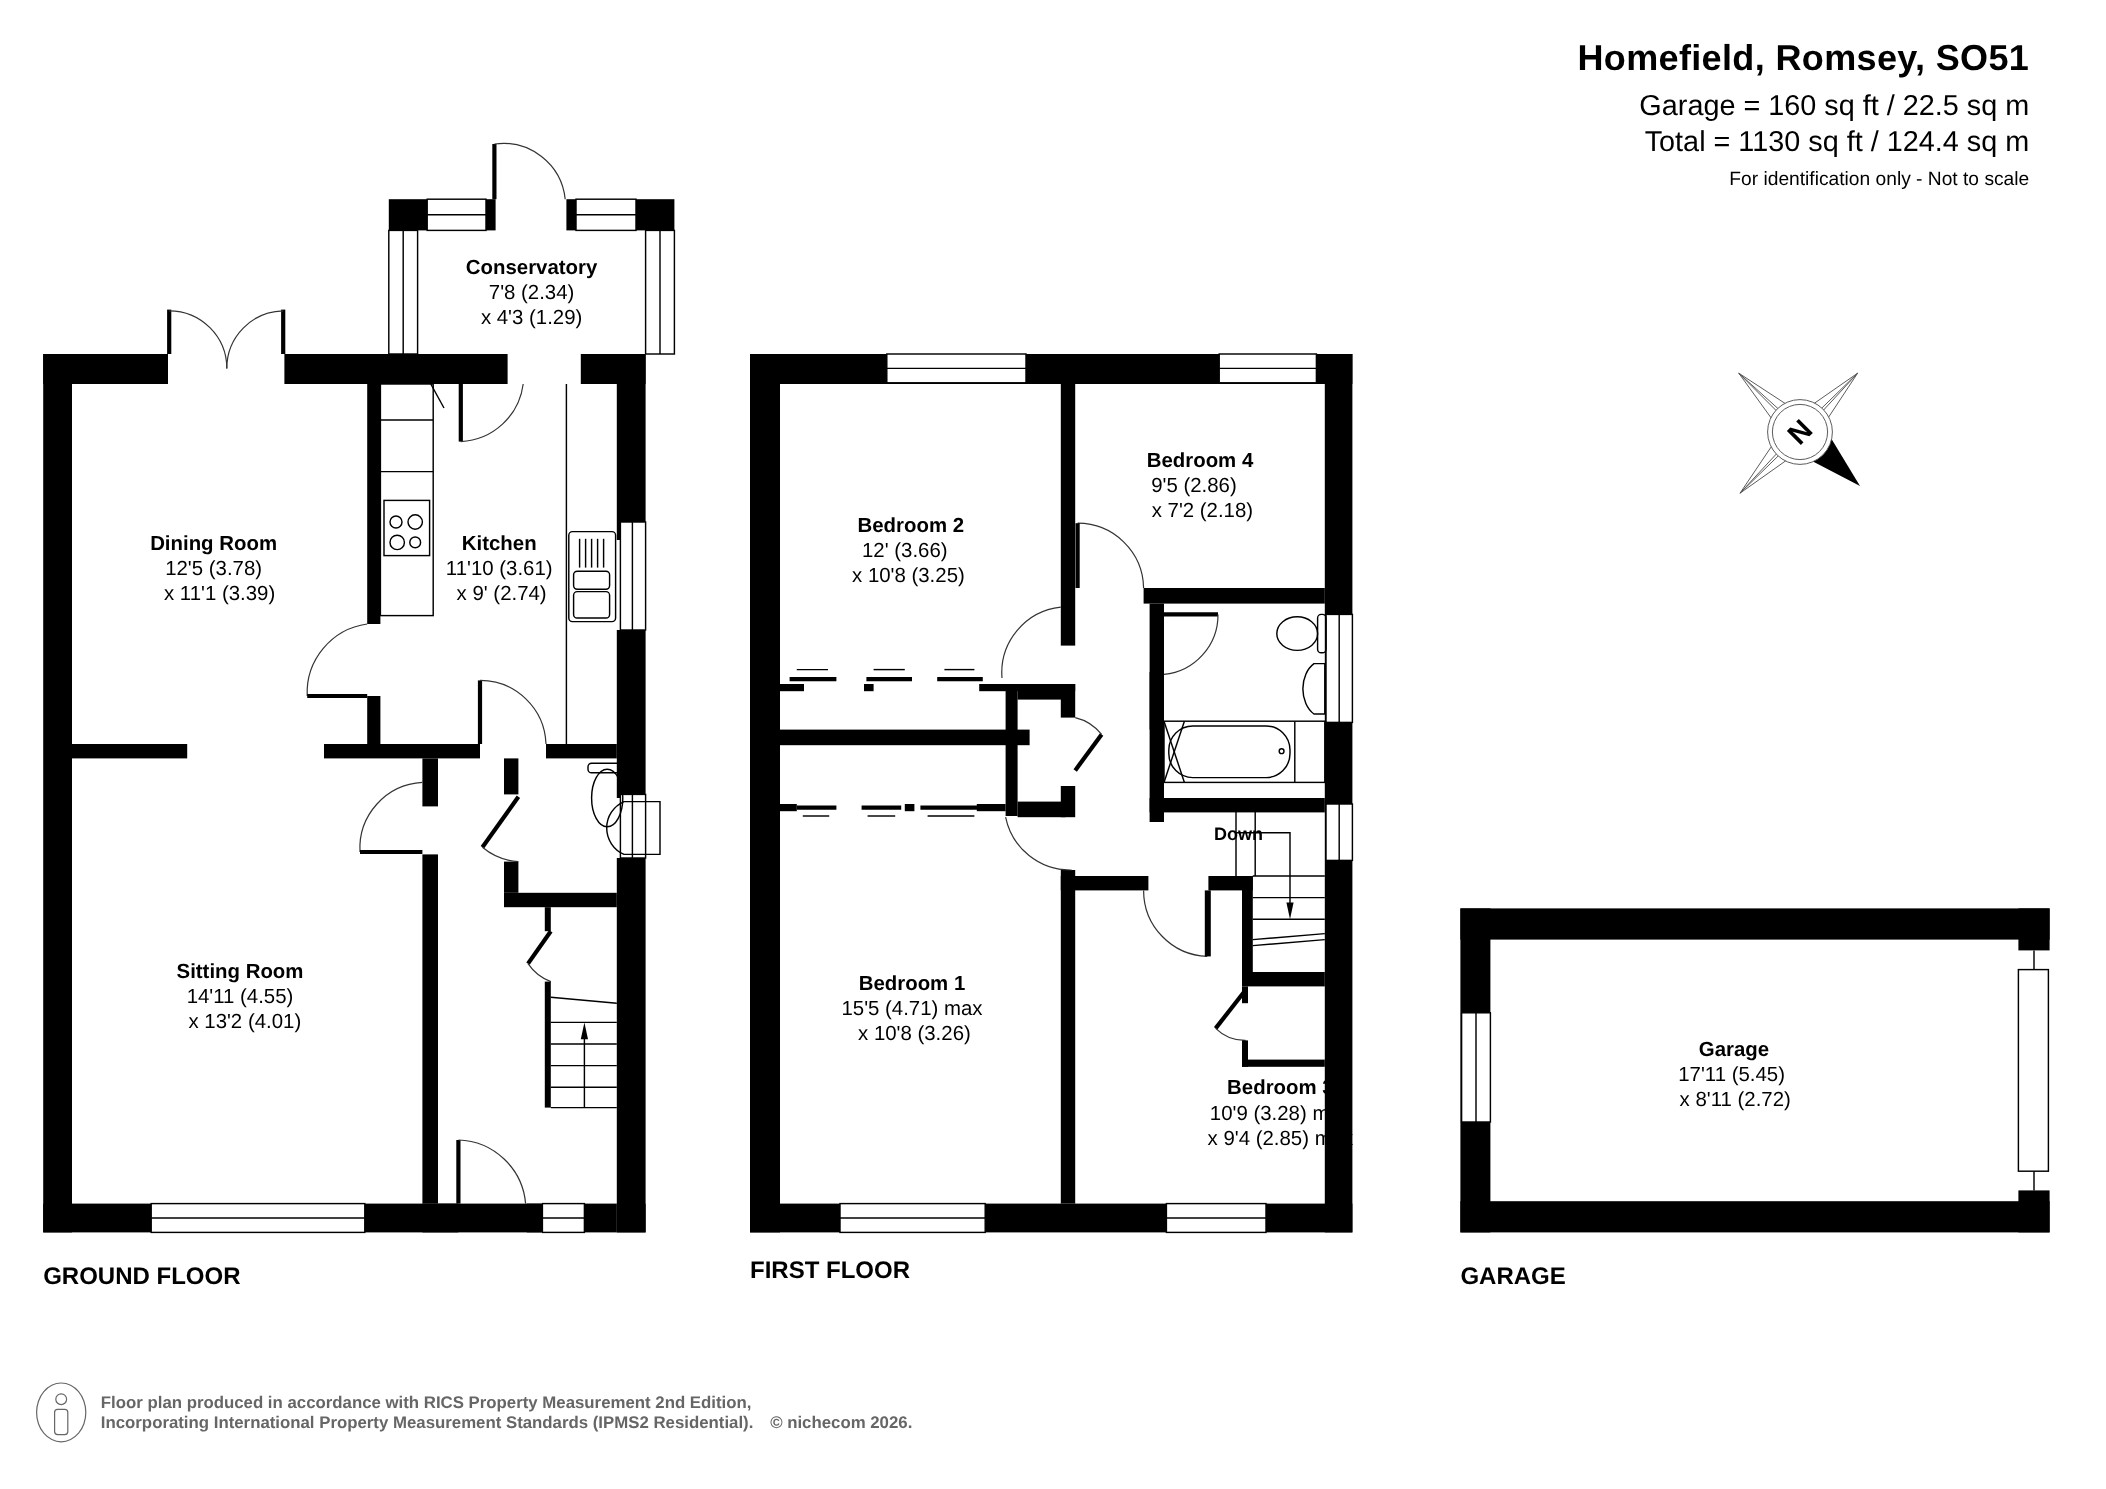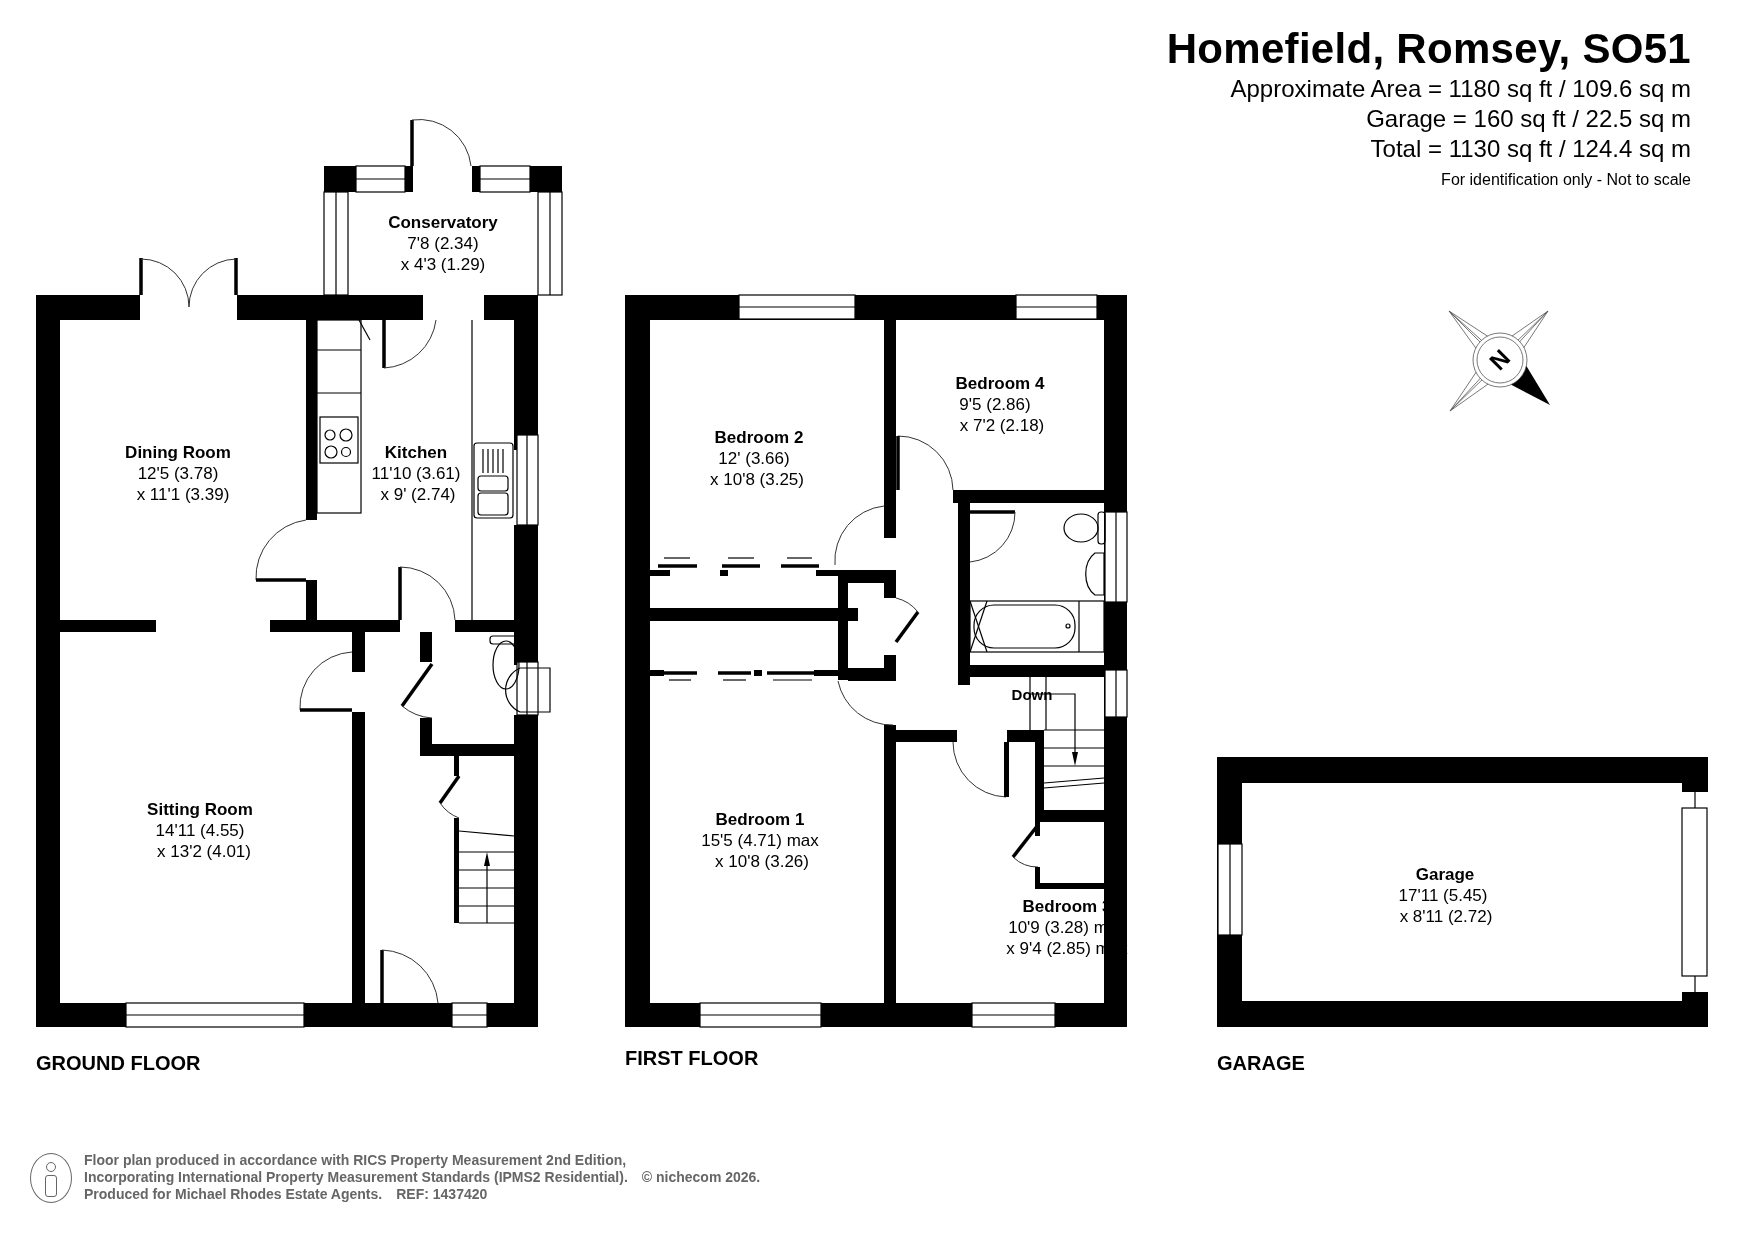--- a/index.html
+++ b/index.html
@@ -9,37 +9,36 @@
   .thin { fill: none; stroke: #000; stroke-width: 1.2; }
   .arc { fill: none; stroke: #333; stroke-width: 1; }
   .win { fill: #fff; stroke: #000; stroke-width: 1.2; }
   .door-leaf { stroke: #000; stroke-width: 3.5; }
   .room-name { font-family: "Liberation Sans", sans-serif; font-weight: bold; font-size: 17px; text-anchor: middle; }
   .room-dim { font-family: "Liberation Sans", sans-serif; font-size: 17px; text-anchor: middle; }
   .floor-label { font-family: "Liberation Sans", sans-serif; font-weight: bold; font-size: 20px; }
   .small-label { font-family: "Liberation Sans", sans-serif; font-weight: bold; font-size: 15px; }
 
   .header { position: absolute; right: 64px; top: 24px; text-align: right; }
-  .title { font-weight: bold; font-size: 42px; line-height: 50px; letter-spacing: 0.3px; }
+  .title { font-weight: bold; font-size: 30px; line-height: 50px; letter-spacing: 0.3px; }
   .area-line { font-size: 24px; line-height: 30px; }
   .note { font-size: 16px; line-height: 24px; margin-top: 4px; text-align: right; }
 
   .footer { position: absolute; left: 30px; top: 1152px; display: flex; align-items: center; color: #666; font-weight: bold; }
   .footer .badge { width: 40px; height: 48px; border: 1.5px solid #666; border-radius: 50%; margin-right: 12px; position: relative; }
   .footer .badge:before { content: ""; position: absolute; left: 15px; top: 8px; width: 8px; height: 8px; border: 1.5px solid #666; border-radius: 50%; }
   .footer .badge:after { content: ""; position: absolute; left: 14px; top: 21px; width: 10px; height: 20px; border: 1.5px solid #666; border-radius: 3px; }
   .footer .lines { font-size: 14px; line-height: 17px; }
   .footer .sep { display: inline-block; width: 14px; }
 </style>
 </head>
 <body>
 
 <div class="header">
   <div class="title">Homefield, Romsey, SO51</div>
-  <div class="area-line">Approximate Area = 1180 sq ft / 109.6 sq m</div>
   <div class="area-line">Garage = 160 sq ft / 22.5 sq m</div>
   <div class="area-line">Total = 1130 sq ft / 124.4 sq m</div>
   <div class="note">For identification only - Not to scale</div>
 </div>
 
 <svg class="plan" viewBox="0 0 1755 1241" xmlns="http://www.w3.org/2000/svg">
 
   <g>
 
     <g>
@@ -327,15 +326,14 @@
     <circle cx="0" cy="0" r="23" fill="#fff" stroke="#555" stroke-width="0.8"></circle>
     <text x="0" y="8" text-anchor="middle" font-family="Liberation Sans, sans-serif" font-weight="bold" font-size="24" transform="rotate(-45)">N</text>
   </g>
 </svg>
 
 <div class="footer">
   <div class="badge"></div>
   <div class="lines">
     <div>Floor plan produced in accordance with RICS Property Measurement 2nd Edition,</div>
     <div><span>Incorporating International Property Measurement Standards (IPMS2 Residential).</span><span class="sep"></span><span>© nichecom 2026.</span></div>
-    <div><span>Produced for Michael Rhodes Estate Agents.</span><span class="sep"></span><span>REF: 1437420</span></div>
   </div>
 </div>
 
 </body></html>

